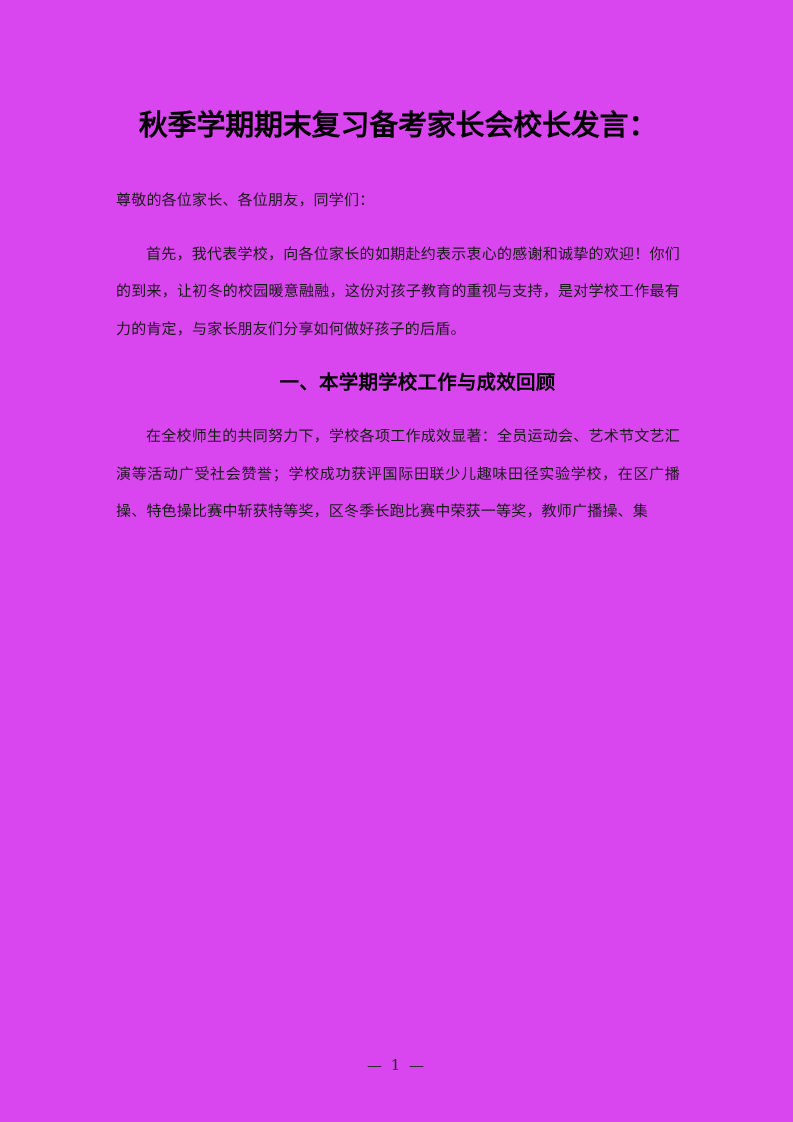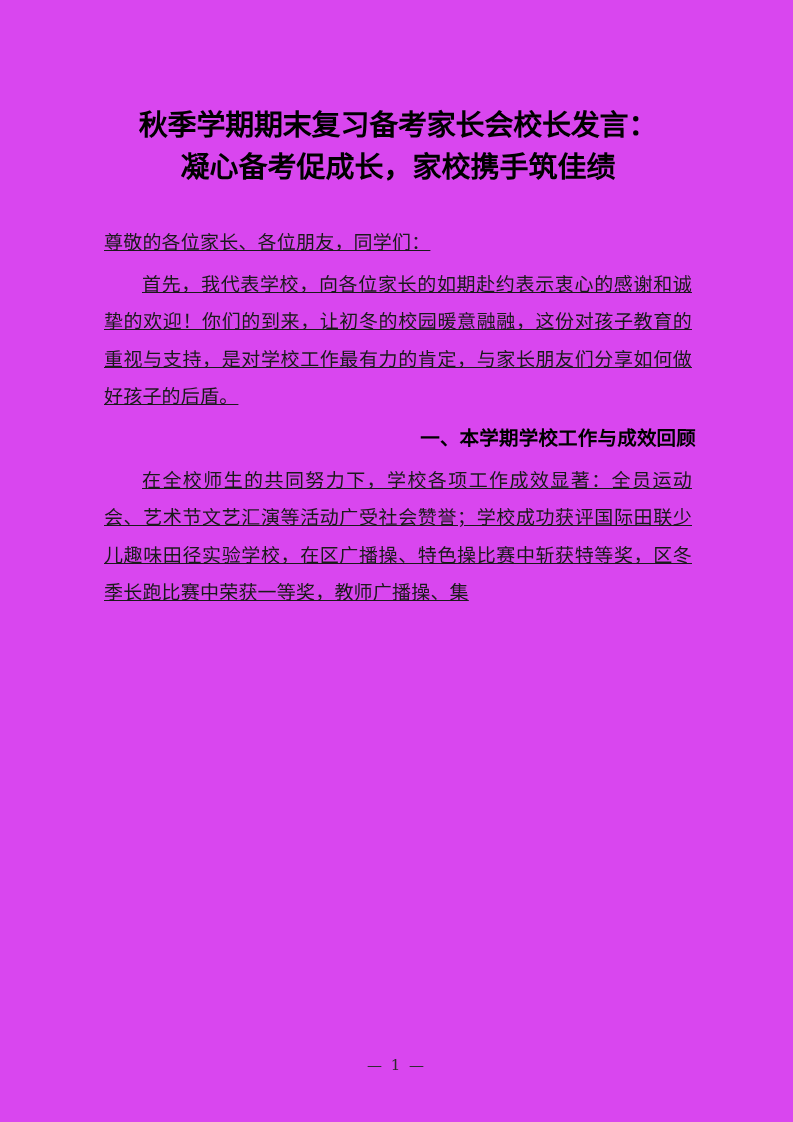--- a/index.html
+++ b/index.html
@@ -45,31 +45,30 @@
   .doc-title .tline-1 {
     letter-spacing: -0.2px;
   }
 
   
   .body-wrap {
     margin-top: 36px;
   }
 
   p.para {
-    margin: 4px;
+    margin: 16px;
     font-family: "DejaVu Serif", "Liberation Serif", serif;
-    font-size: 19px;
+    font-size: 15px;
     line-height: 37.6px;
     color: #1a1a1a;
     text-align: justify;
     text-align-last: left;
     text-justify: inter-character;
     letter-spacing: 0.2px;
     word-break: break-all;
-    text-decoration: underline;
   }
 
   p.indent {
     text-indent: 2em;
   }
 
   p.noindent {
     text-indent: 0;
   }
 
@@ -83,21 +82,21 @@
   
   h2.section-heading {
     margin: 0;
     text-indent: 2em;
     font-family: "Liberation Sans", "DejaVu Sans", sans-serif;
     font-weight: bold;
     font-size: 19.5px;
     line-height: 37.6px;
     color: #000000;
     letter-spacing: 0.2px;
-    text-align: right;
+    text-align: center;
   }
 
   
   .page-footer {
     position: absolute;
     left: 0;
     right: 0;
     bottom: 48px;
     text-align: center;
     font-family: "DejaVu Serif", "Liberation Serif", serif;
@@ -109,21 +108,20 @@
 </style>
 </head>
 <body>
 
 <div class="page">
 
   <div class="content">
 
     <h1 class="doc-title">
       <span class="tline tline-1">秋季学期期末复习备考家长会校长发言：</span>
-      <span class="tline tline-2">凝心备考促成长，家校携手筑佳绩</span>
     </h1>
 
     <div class="body-wrap">
 
       <p class="para noindent">尊敬的各位家长、各位朋友，同学们：</p>
 
 
       <p class="para indent">首先，我代表学校，向各位家长的如期赴约表示衷心的感谢和诚挚的欢迎！你们的到来，让初冬的校园暖意融融，这份对孩子教育的重视与支持，是对学校工作最有力的肯定，与家长朋友们分享如何做好孩子的后盾。</p>
 
 

